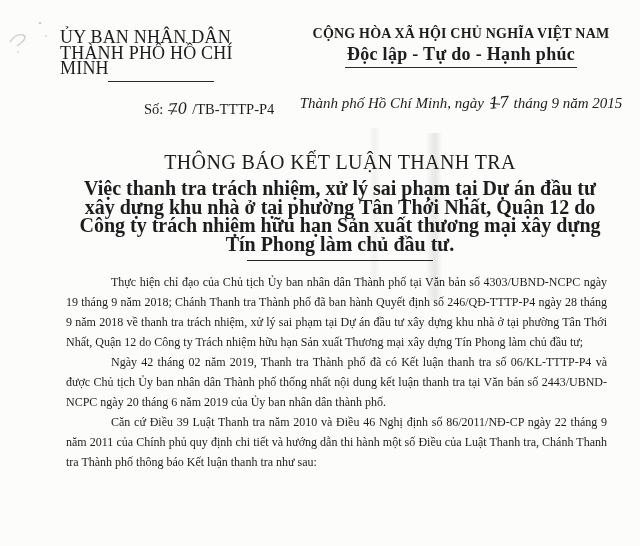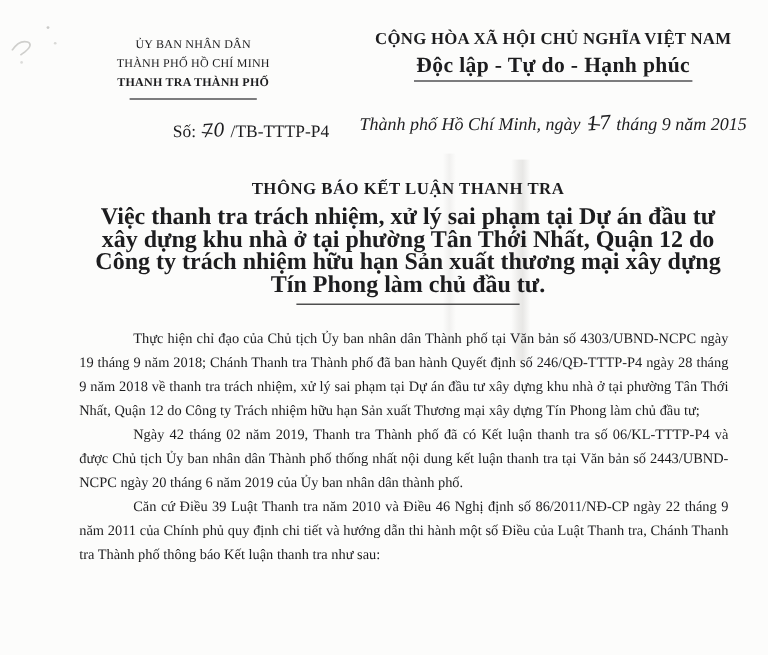--- a/index.html
+++ b/index.html
@@ -15,21 +15,21 @@
   .streak{position:absolute;pointer-events:none;}
   .streak-a{left:426px;top:133px;width:16px;height:168px;
     background:linear-gradient(to right,rgba(0,0,0,0) 0%,rgba(180,178,174,.22) 40%,rgba(180,178,174,.28) 60%,rgba(0,0,0,0) 100%);}
   .streak-b{left:369px;top:128px;width:11px;height:160px;
     background:linear-gradient(to right,rgba(0,0,0,0) 0%,rgba(185,183,180,.16) 50%,rgba(0,0,0,0) 100%);}
   .pencil{position:absolute;left:6px;top:14px;}
 
   
   .hdr-left{
     position:absolute;left:60px;top:30px;width:202px;
-    text-align:center;font-size:10px;line-height:15.5px;letter-spacing:.2px;
+    text-align:left;font-size:18px;line-height:15.5px;letter-spacing:.2px;
   }
   .hdr-left .l3{font-weight:bold;margin-top:1px;}
   .authority-rule{width:106px;border-top:1.5px solid #29292b;margin:4px auto 0;}
   .so-line{position:absolute;left:144px;top:100px;font-size:14.5px;white-space:nowrap;}
   .hdr-right{
     position:absolute;left:296px;top:26px;width:330px;
     text-align:center;
   }
   .hdr-right .l1{font-weight:bold;font-size:14px;letter-spacing:.2px;}
   .motto{
@@ -46,21 +46,21 @@
   }
   .hw::after{
     content:"";position:absolute;top:54%;height:0;
     border-top:1.3px solid #2a2a2c;transform:rotate(10deg);
   }
   .hw-so::after{left:4%;width:42%;}
   .hw-day::after{left:8%;width:44%;}
 
   
   .title-block{position:absolute;left:66px;top:151px;width:548px;text-align:center;}
-  .doc-title{font-weight:bold;font-size:14px;letter-spacing:.4px;}
+  .doc-title{font-weight:normal;font-size:20px;letter-spacing:.4px;}
   .doc-subtitle{font-weight:bold;font-size:20px;line-height:18.5px;width:526px;margin:5px auto 0;}
   .center-rule{width:186px;border-top:1.7px solid #232325;margin:7px auto 0;}
 
   
   .body-text{position:absolute;left:66px;top:272px;width:541px;}
   .body-text p{
     margin:0;font-size:12px;line-height:20px;
     text-align:justify;text-indent:45px;
   }
 </style>
@@ -74,21 +74,20 @@
   <svg class="pencil" width="52" height="42" viewBox="0 0 52 42">
     <path d="M4 28 q6 -9 13 -7 q5 2 -2 8 l-4 3" fill="none" stroke="#a9a9a6" stroke-width="1.4" opacity="0.55"></path>
     <circle cx="34" cy="9" r="1.2" fill="#a9a9a6" opacity="0.6"></circle>
     <circle cx="40" cy="22" r="1.1" fill="#b5b5b2" opacity="0.5"></circle>
     <circle cx="12" cy="38" r="1.1" fill="#b5b5b2" opacity="0.45"></circle>
   </svg>
 
   <div class="hdr-left">
     <div class="l1">ỦY BAN NHÂN DÂN</div>
     <div class="l2">THÀNH PHỐ HỒ CHÍ MINH</div>
-    <div class="l3">THANH TRA THÀNH PHỐ</div>
     <div class="authority-rule"></div>
   </div>
 
   <div class="so-line">
     <span>Số:</span>
     <span class="hw hw-so">70</span>
     <span>/TB-TTTP-P4</span>
   </div>
 
   <div class="hdr-right">

